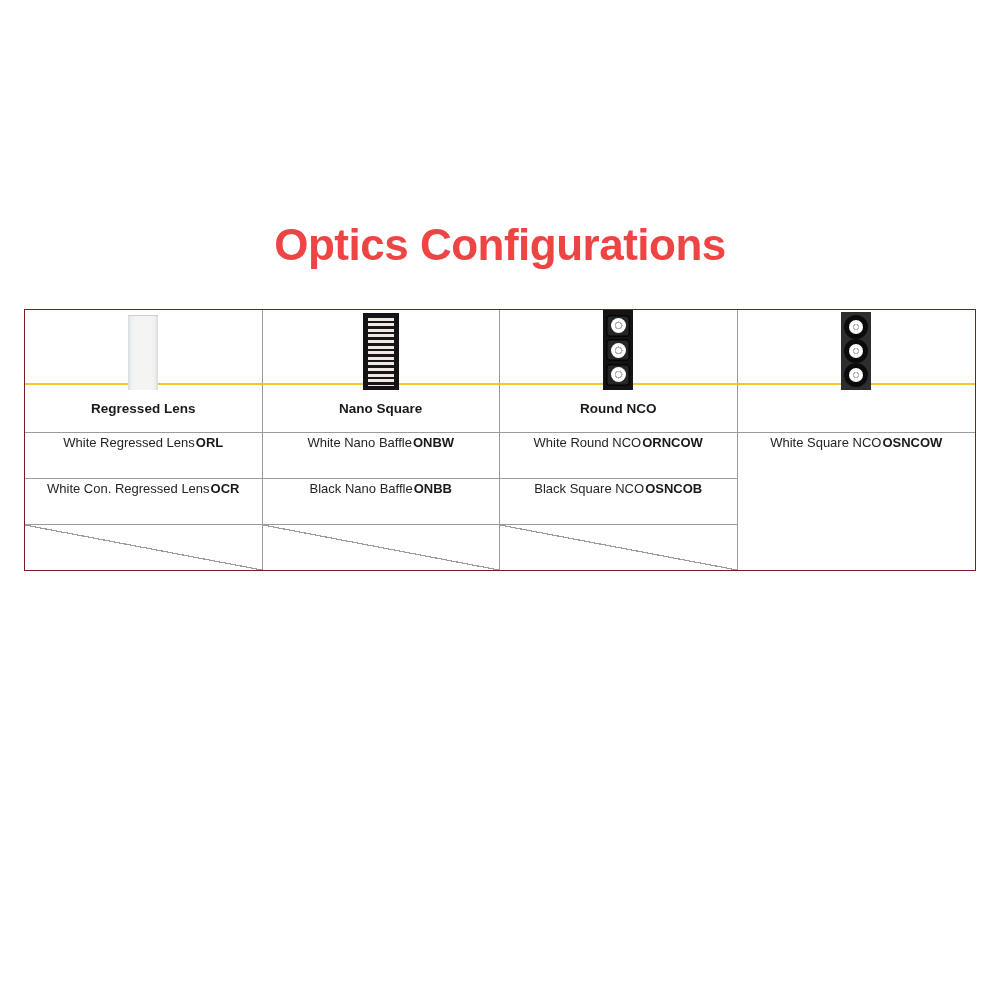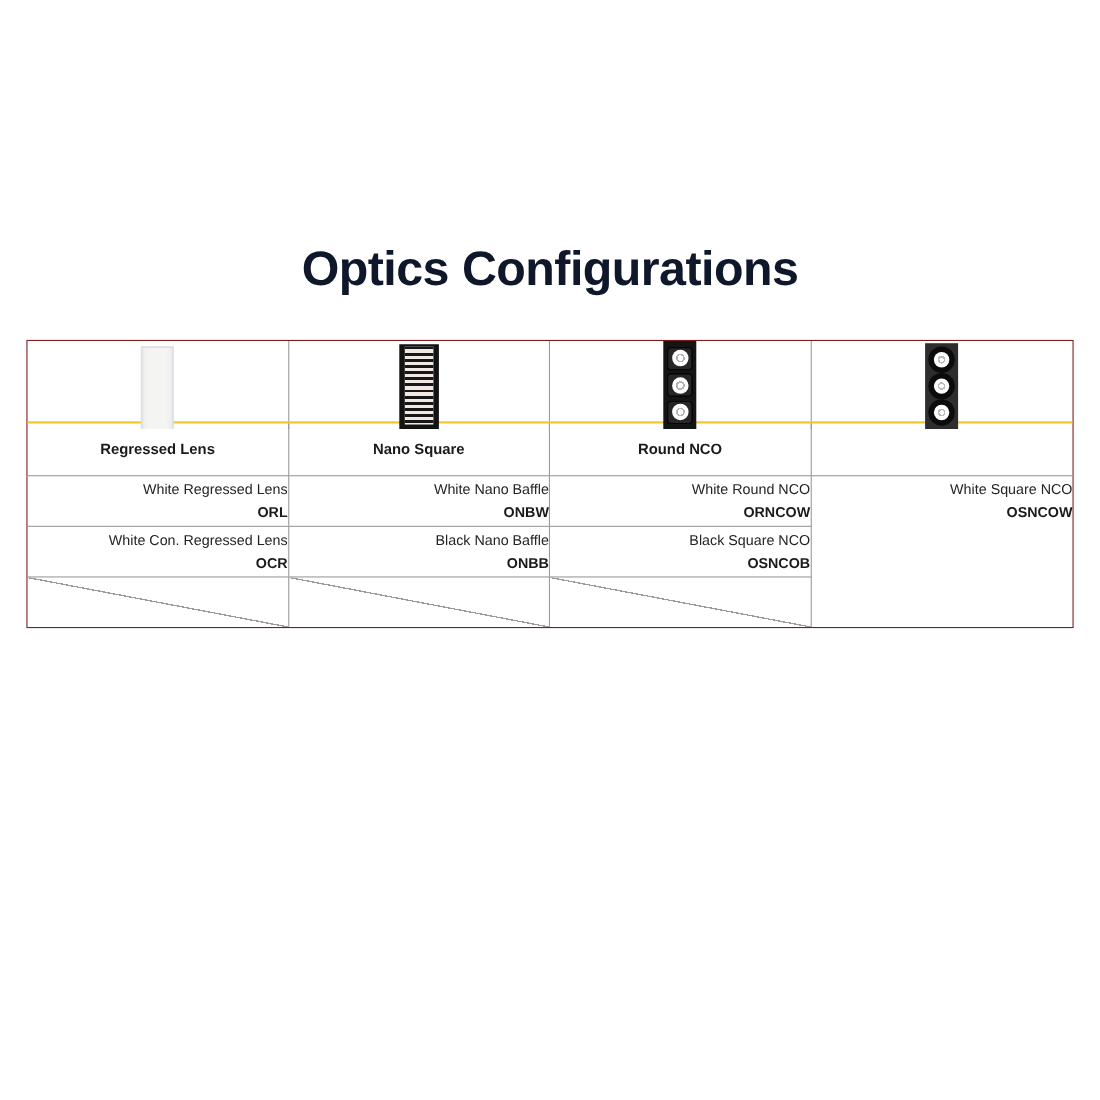--- a/index.html
+++ b/index.html
@@ -11,21 +11,21 @@
     font-family: "Liberation Sans", sans-serif;
     color: #1c1c1c;
     overflow: hidden;
   }
   .page-title {
     padding-top: 194px;
     text-align: center;
     font-size: 44px;
     font-weight: 700;
     letter-spacing: -0.5px;
-    color: #0f172a;
+    color: #ef4444;
     line-height: 1.0;
   }
   .optics-table {
     width: 950px;
     margin: 42px auto 0 auto;
     border: 1px solid #7f1d1d;
     background: #ffffff;
   }
   .row {
     display: grid;
@@ -112,22 +112,22 @@
   .header-row .cell {
     height: 47px;
     display: flex; align-items: center; justify-content: center;
     font-size: 13.5px; font-weight: 700; color: #1a1a1a;
   }
 
   
   .variant-row .cell {
     height: 46px;
     border-top: 1px solid #9b9b9b;
-    display: flex; flex-direction: column;
-    align-items: flex-end; justify-content: center;
+    display: flex; 
+    align-items: flex-start; justify-content: center;
     gap: 1px;
     font-size: 13px; color: #242424;
     line-height: 20px;
   }
   .variant-code { font-weight: 700; color: #1a1a1a; }
   .diagonal {
     background: linear-gradient(to top right,
       transparent calc(50% - 0.6px),
       #9b9b9b calc(50% - 0.6px),
       #9b9b9b calc(50% + 0.6px),

